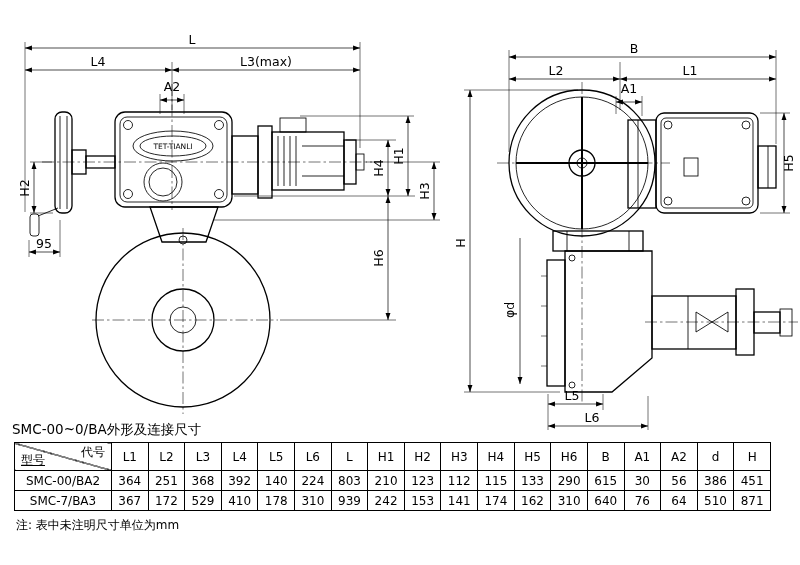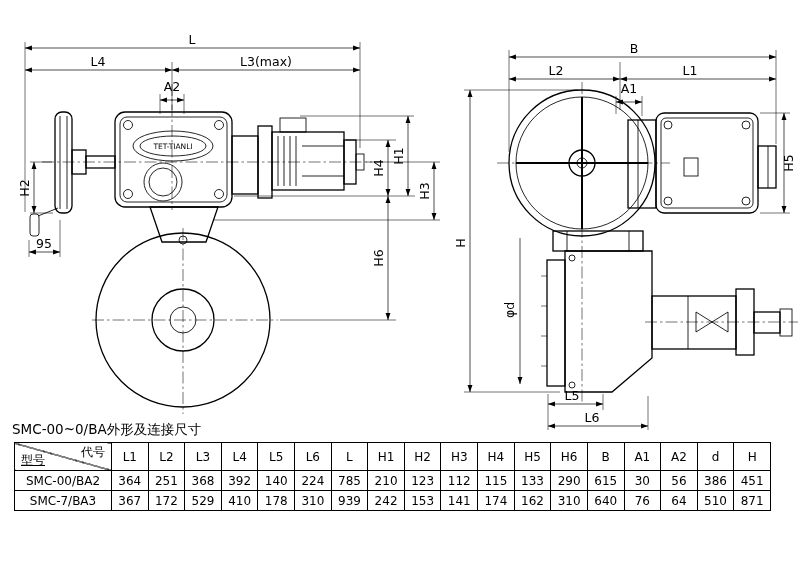--- a/index.html
+++ b/index.html
@@ -288,21 +288,21 @@
     <td>H</td>
   </tr>
   <tr>
     <td>SMC-00/BA2</td>
     <td>364</td>
     <td>251</td>
     <td>368</td>
     <td>392</td>
     <td>140</td>
     <td>224</td>
-    <td>785</td>
+    <td>803</td>
     <td>210</td>
     <td>123</td>
     <td>112</td>
     <td>115</td>
     <td>133</td>
     <td>290</td>
     <td>615</td>
     <td>30</td>
     <td>56</td>
     <td>386</td>
@@ -325,14 +325,15 @@
     <td>310</td>
     <td>640</td>
     <td>76</td>
     <td>64</td>
     <td>510</td>
     <td>871</td>
   </tr>
 </tbody>
     </table>
 
+<div class="note">注: 表中未注明尺寸单位为mm</div>
 
 </div>
 
 </body></html>

